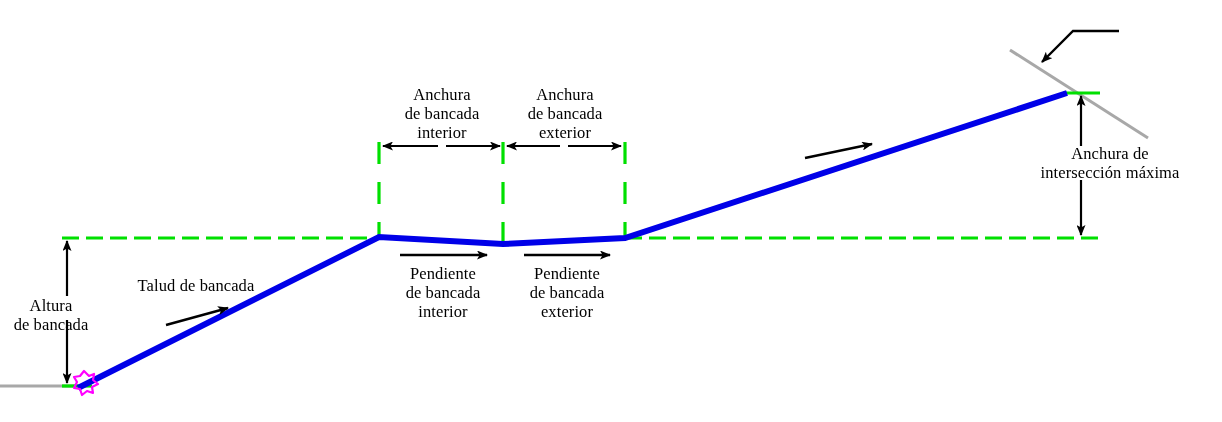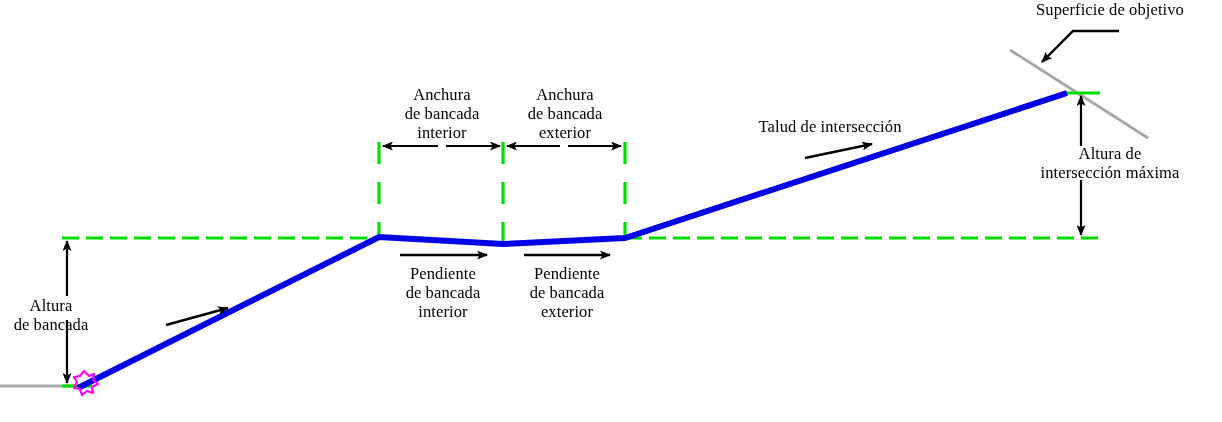--- a/index.html
+++ b/index.html
@@ -95,37 +95,36 @@
 
     <line x1="524" y1="255" x2="610" y2="255" stroke="#000000" stroke-width="2.4" marker-end="url(#ah)"></line>
 
     <polyline points="1119,31 1073,31 1042,62" fill="none" stroke="#000000" stroke-width="2.4" marker-end="url(#ah)"></polyline>
 
   </svg>
 
   <div class="lbl center" style="left:51px; top:296px;">Altura
 de bancada</div>
 
+  <div class="lbl center" style="left:196px; top:276px;">Talud de bancada</div>
 
   <div class="lbl center" style="left:442px; top:85px;">Anchura
 de bancada
 interior</div>
 
   <div class="lbl center" style="left:565px; top:85px;">Anchura
 de bancada
 exterior</div>
 
   <div class="lbl center" style="left:443px; top:264px;">Pendiente
 de bancada
 interior</div>
 
   <div class="lbl center" style="left:567px; top:264px;">Pendiente
 de bancada
 exterior</div>
 
-  <div class="lbl center" style="left:830px; top:117px;">Talud de intersección</div>
 
-  <div class="lbl center" style="left:1110px; top:0px;">Superficie de objetivo</div>
 
-  <div class="lbl center" style="left:1110px; top:144px;">Altura de
+  <div class="lbl center" style="left:1110px; top:144px;">Anchura de
 intersección máxima</div>
 
 </div>
 
 </body></html>

